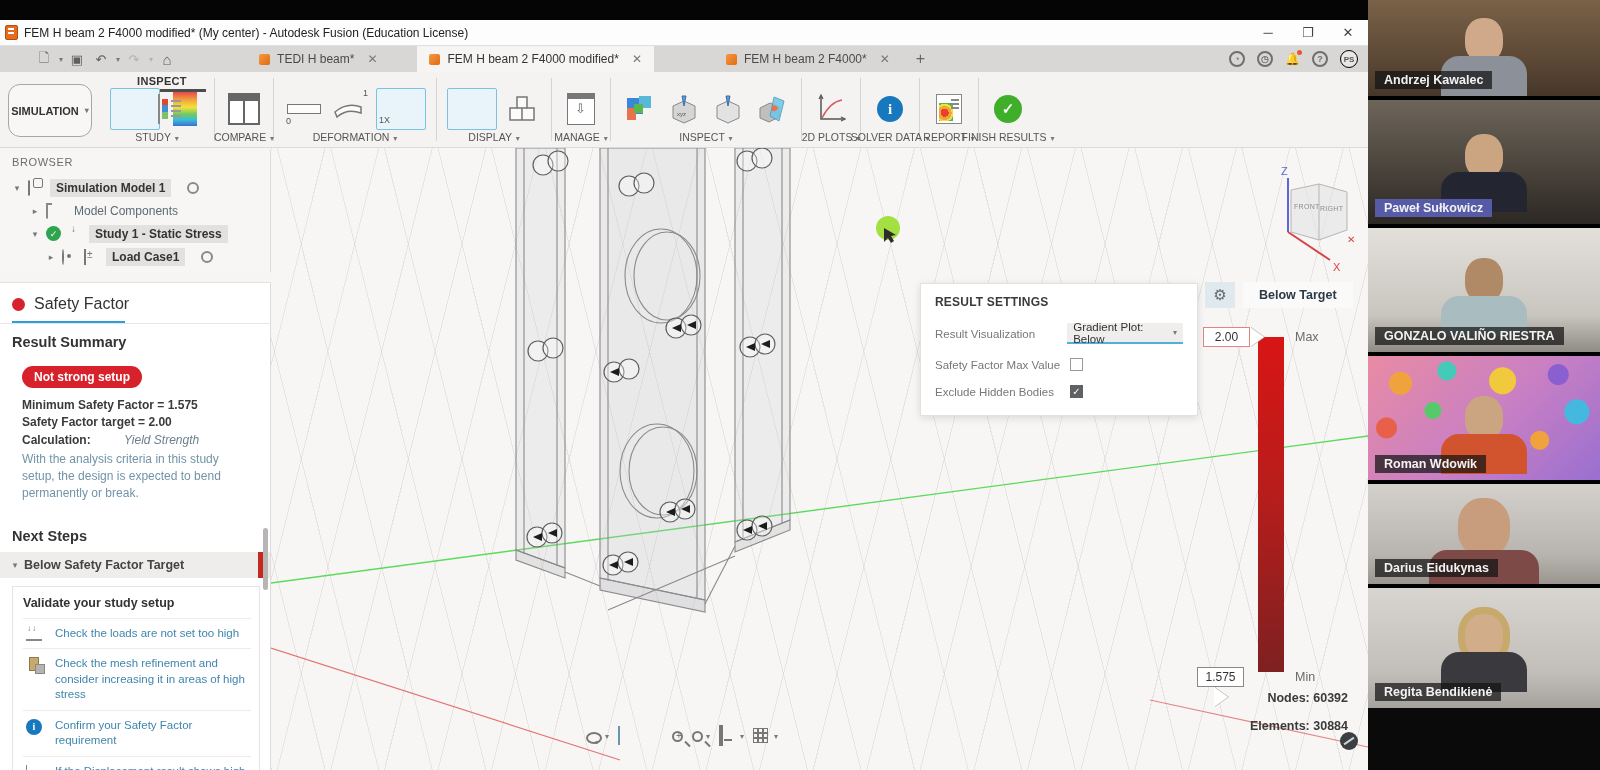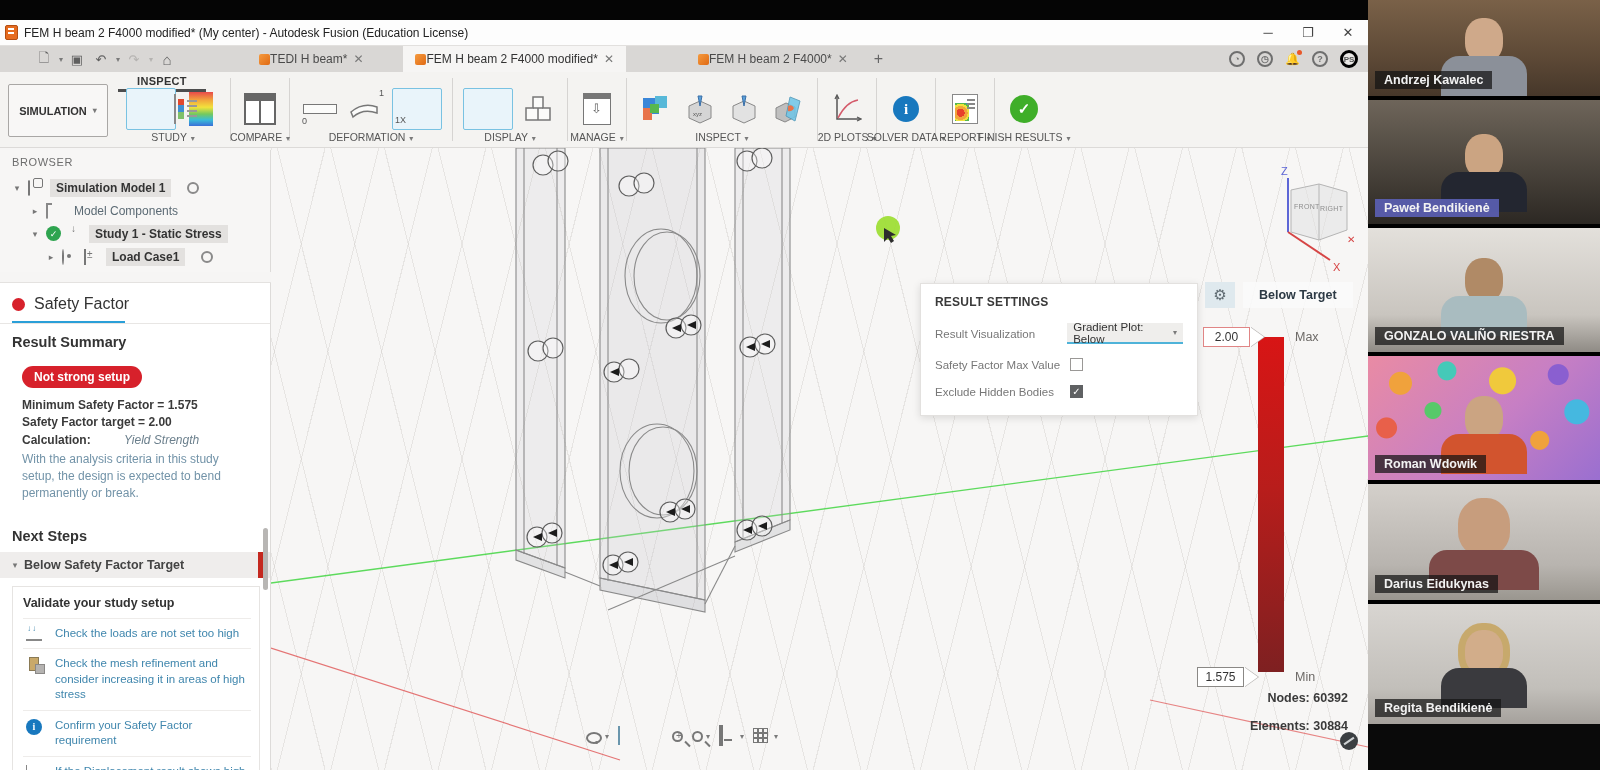--- a/index.html
+++ b/index.html
@@ -19,34 +19,34 @@
   .wincontrols { margin-left:auto; display:flex; height:100%; }
   .winbtn { width:40px; height:100%; display:flex; align-items:center; justify-content:center; font-size:13px; color:#444; }
 
   .tabstrip { position:absolute; left:0; top:46px; width:1368px; height:26px; background:#d9d7d5; display:flex; align-items:center; }
   .qat { display:flex; align-items:center; gap:4px; padding:0 10px; color:#5f5f5f; }
   .qat .qi { display:flex; align-items:center; justify-content:center; width:20px; height:20px; font-size:13px; color:#5f5f5f; }
   .qi-grid { display:grid; grid-template-columns:repeat(3,4px); grid-template-rows:repeat(3,4px); gap:1px; width:auto; height:auto; }
   .qi-grid i { background:#6d6d6d; }
   .caret { font-size:8px; color:#7a7a7a; margin-left:1px; }
   .caret.dim { color:#b5b3b1; }
-  .doc-tab { display:flex; align-items:center; height:26px; padding:0 12px; font-size:12px; color:#4a4a4a; }
+  .doc-tab { display:flex; align-items:center; gap:7px; height:26px; padding:0 12px; font-size:12px; color:#4a4a4a; }
   .doc-tab.active { background:#f6f5f4; color:#333; }
   .tabcube { width:11px; height:11px; background:linear-gradient(135deg,#f59a3e,#e06a14); border-radius:2px; }
   .tabclose { font-size:12px; color:#777; margin-left:6px; }
   .newtab { font-size:16px; color:#666; padding:0 14px; }
   .striprt { margin-left:auto; display:flex; align-items:center; gap:12px; padding-right:10px; }
   .ricon { width:16px; height:16px; border-radius:50%; border:2px solid #6f6f6f; position:relative; display:flex; align-items:center; justify-content:center; font-size:9px; color:#6f6f6f; font-weight:bold; }
   .bellwrap { position:relative; font-size:12px; color:#6f6f6f; }
   .belldot { position:absolute; right:-2px; top:-2px; width:5px; height:5px; border-radius:50%; background:#e8582a; }
-  .avatar { width:18px; height:18px; border-radius:50%; background:#e9e7e5; border:3px solid #000000; color:#555; font-size:8px; display:flex; align-items:center; justify-content:center; font-weight:bold; }
+  .avatar { width:18px; height:18px; border-radius:50%; background:#e9e7e5; border:1px solid #000000; color:#555; font-size:8px; display:flex; align-items:center; justify-content:center; font-weight:bold; }
 
   
   .ribbon { position:absolute; left:0; top:72px; width:1368px; height:76px; background:#f4f3f1; border-bottom:1px solid #dcdad8; display:flex; }
-  .simbtn { margin:12px 8px 10px 8px; width:100px; border:1px solid #a9a7a5; border-radius:2px; background:#f8f7f6; display:flex; align-items:center; justify-content:center; gap:5px; font-size:11px; font-weight:bold; color:#333; }
+  .simbtn { margin:12px 8px 10px 8px; width:84px; border:1px solid #a9a7a5; border-radius:12px; background:#f8f7f6; display:flex; align-items:center; justify-content:center; gap:5px; font-size:11px; font-weight:bold; color:#333; }
   .rib-group { position:relative; display:flex; flex-direction:column; align-items:center; padding:0 10px; }
   .rib-label { position:absolute; bottom:4px; font-size:10.5px; color:#555; white-space:nowrap; }
   .rib-icons { display:flex; align-items:flex-start; gap:6px; margin-top:16px; height:44px; }
   .rib-sep { width:1px; background:#d6d4d2; margin:6px 0; }
   .results-anchor { position:absolute; top:3px; left:118px; width:88px; text-align:center; }
   .results-anchor .rl { font-size:11px; font-weight:bold; color:#333; letter-spacing:.3px; }
   .results-anchor .ru { height:3px; background:#4d4d4d; margin-top:2px; }
   .tool { width:38px; height:42px; display:flex; align-items:center; justify-content:center; border:1px solid transparent; border-radius:2px; }
   .tool.sel { background:#e9f4fa; border-color:#79c2e2;padding-left:48px; }
   .ic-study { width:26px; height:30px; background:#fff; border:1px solid #888; position:relative; }
@@ -96,21 +96,21 @@
 
   
   .gearbtn { position:absolute; left:934px; top:134px; width:30px; height:26px; background:#dfe9ee; display:flex; align-items:center; justify-content:center; color:#5f6b72; font-size:15px; }
   .belowtarget { position:absolute; left:972px; top:134px; height:26px; padding:0 16px; background:rgba(250,250,250,.92); display:flex; align-items:center; font-size:12.5px; font-weight:bold; color:#2d3a45; }
   .legendbar { position:absolute; left:987px; top:189px; width:26px; height:335px; background:linear-gradient(180deg,#d81515 0%,#b81d1b 45%,#7e2021 100%); }
   .valbox { position:absolute; display:flex; align-items:center; }
   .valbox .box { width:47px; height:20px; background:#fff; display:flex; align-items:center; justify-content:center; font-size:12px; color:#333; }
   .valbox .arrow { width:0; height:0; border-top:10px solid transparent; border-bottom:10px solid transparent; border-left:14px solid #fff; filter:drop-shadow(1px 0 0 #b3b1af); }
   .vb-max { left:932px; top:179px; }
   .vb-max .box { border:1.5px solid #e08585; }
-  .vb-min { left:926px; top:519px; }
+  .vb-min { left:926px; top:519px;flex-direction:column; }
   .vb-min .box { border:1.5px solid #8a8885; }
   .lg-label { position:absolute; font-size:12.5px; color:#6d6a67; }
   .lg-max { left:1024px; top:182px; }
   .lg-min { left:1024px; top:522px; }
   .stats { position:absolute; right:20px; text-align:right; font-size:12.5px; font-weight:bold; color:#3a3a3a; }
   .st-nodes { top:543px; }
   .st-elems { top:571px; }
 
   
   .dialog { position:absolute; left:649px; top:135px; width:278px; height:133px; background:#fff; border:1px solid #e3e1df; box-shadow:0 2px 8px rgba(0,0,0,.12); padding:11px 14px; }
@@ -205,21 +205,21 @@
   .balls { position:absolute; inset:0; background:
       radial-gradient(circle at 14% 22%, #f0a23c 0 11px, transparent 12px),
       radial-gradient(circle at 34% 12%, #45c9b8 0 9px, transparent 10px),
       radial-gradient(circle at 58% 20%, #f0c93c 0 13px, transparent 14px),
       radial-gradient(circle at 82% 15%, #8a5fd0 0 10px, transparent 11px),
       radial-gradient(circle at 90% 45%, #45b8e0 0 12px, transparent 13px),
       radial-gradient(circle at 8% 58%, #e8604a 0 10px, transparent 11px),
       radial-gradient(circle at 28% 44%, #57c96a 0 8px, transparent 9px),
       radial-gradient(circle at 74% 68%, #f0a23c 0 9px, transparent 10px),
       radial-gradient(circle at 48% 60%, #45c9b8 0 7px, transparent 8px); }
-  .t-darius { height:116px; background:linear-gradient(180deg,#d4d0cb 0%,#b8b4af 70%,#9a968f 100%); }
+  .t-darius { height:100px; background:linear-gradient(180deg,#d4d0cb 0%,#b8b4af 70%,#9a968f 100%); }
   .t-darius .head { width:52px; height:58px; background:#c79d7d; } .t-darius .torso { width:110px; background:#7d4a48; }
   .t-regita { height:120px; background:linear-gradient(180deg,#d8d5d1 0%,#c2bfba 70%,#a5a19c 100%); }
   .t-regita .head { background:#d2ad8a; box-shadow:0 0 0 7px #c7a96c; } .t-regita .torso { background:#3a3a3e; }
   .vgap { height:4px; background:#000; }
 </style>
 </head>
 <body>
 
 <div class="stage">
   <div class="app">
@@ -712,21 +712,21 @@
           <div class="torso"></div>
         </div>
       <div class="vname">Andrzej Kawalec</div>
     </div>
     <div class="vgap"></div>
     <div class="vtile t-pawel">
       <div class="sil" style="top:34px">
           <div class="head"></div>
           <div class="torso"></div>
         </div>
-      <div class="vname hl">Paweł Bendikienė</div>
+      <div class="vname hl">Paweł Sułkowicz</div>
     </div>
     <div class="vgap"></div>
     <div class="vtile t-gonzalo">
       <div class="sil" style="top:30px">
           <div class="head"></div>
           <div class="torso"></div>
         </div>
       <div class="vname">GONZALO VALIÑO RIESTRA</div>
     </div>
     <div class="vgap"></div>

